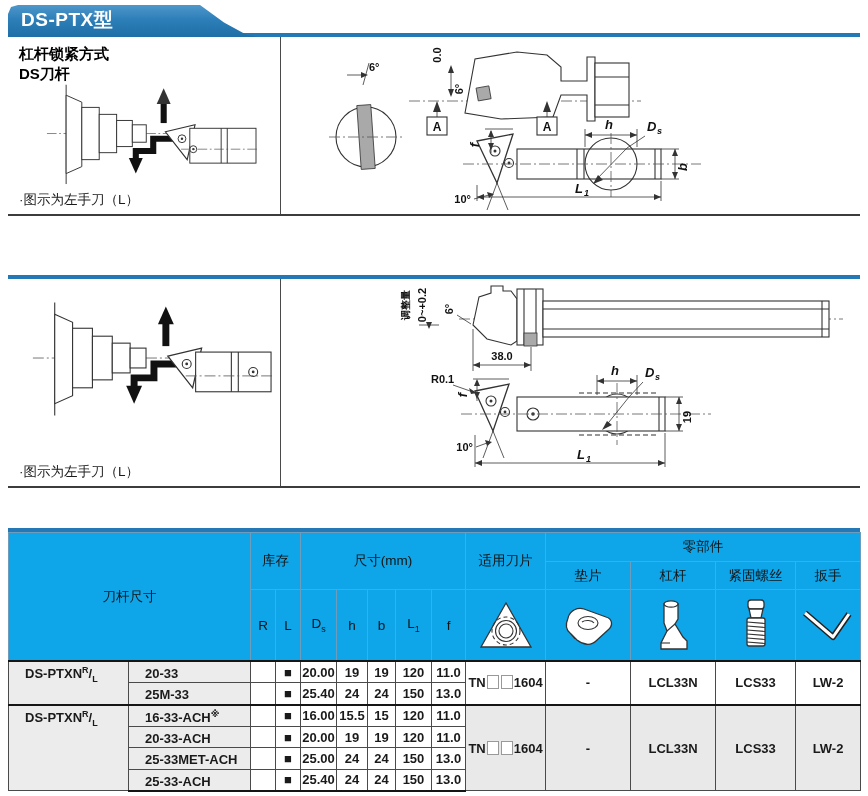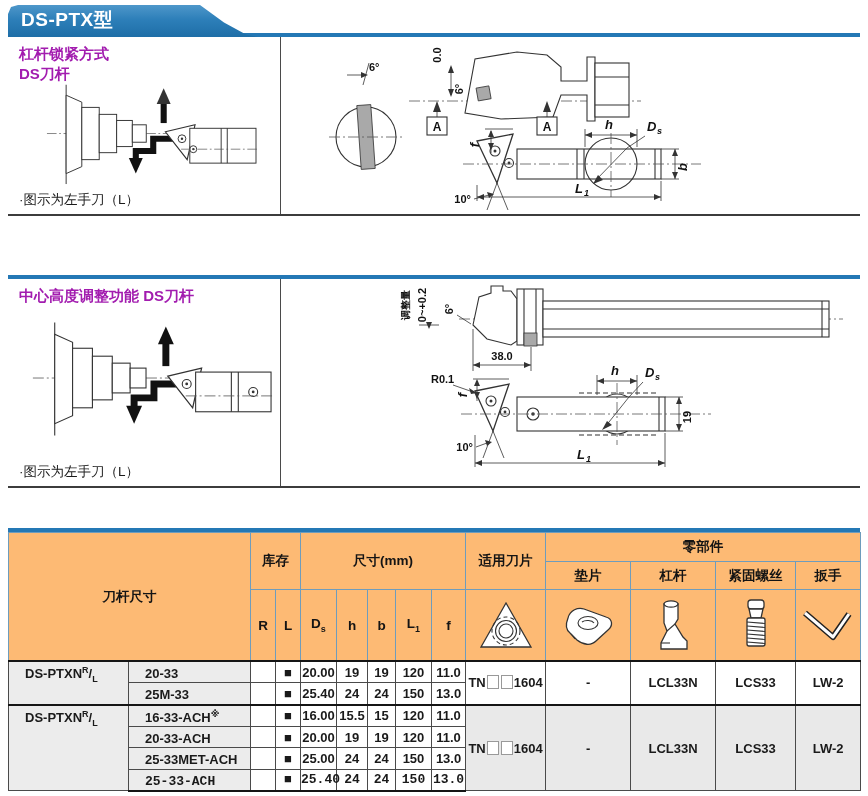--- a/index.html
+++ b/index.html
@@ -12,51 +12,51 @@
   .band{position:absolute;left:0;top:0;height:32px;box-sizing:border-box;
         background:linear-gradient(180deg,#4e97ca 0%,#2d7fb9 45%,#1e6ea7 100%);
         clip-path:polygon(0 100%,0 9px,3px 2px,10px 0,calc(100% - 58px) 0,calc(100% - 34px) 55%,calc(100% - 12px) 92%,100% 100%);
         display:flex;align-items:center;padding:0 70px 2px 13px;}
   .band-title{color:#fff;font-weight:bold;font-size:19px;letter-spacing:.5px;white-space:nowrap;}
 
   
   .sec-content{display:flex;border-bottom:2px solid #3c3c3c;box-sizing:border-box;}
   .left-panel{width:273px;border-right:1px solid #4a4a4a;display:flex;flex-direction:column;
               padding:7px 0 5px 11px;box-sizing:border-box;}
-  .subtitle{font-weight:bold;font-size:15px;color:#a21caf;line-height:1.3;}
+  .subtitle{font-weight:bold;font-size:15px;color:#000000;line-height:1.3;}
   .note{font-size:13.5px;margin-top:auto;}
   .right-panel{flex:1;position:relative;overflow:hidden;}
 
   svg .ln{fill:none;stroke:#333;stroke-width:1.1;}
   svg .lnf{fill:#fff;stroke:#333;stroke-width:1.1;}
   svg .lnf2{fill:#fff;stroke:#333;stroke-width:1.3;}
   svg .cl{fill:none;stroke:#555;stroke-width:.8;stroke-dasharray:11 3 2 3;}
   svg .dsh{fill:none;stroke:#333;stroke-width:1.2;stroke-dasharray:5 3;}
   svg .dim{fill:none;stroke:#333;stroke-width:.8;}
   svg .arr{fill:#333;stroke:none;}
   svg .gry{fill:#a9a9a9;stroke:#333;stroke-width:.8;}
   svg text{fill:#111;}
   svg .t-it{font:italic bold 13px "Liberation Sans",sans-serif;}
   svg .t-sub{font:italic bold 9px "Liberation Sans",sans-serif;}
   svg .t-n{font:bold 11px "Liberation Sans",sans-serif;}
   svg .t-a{font:bold 12px "Liberation Sans",sans-serif;}
 
   
   table.dims{border-collapse:collapse;table-layout:fixed;width:852px;}
-  .dims thead th{background:#fdba74;border:1px solid #6e9cbc;font-size:13.5px;font-weight:bold;
+  .dims thead th{background:#0ea5e9;border:1px solid #6e9cbc;font-size:13.5px;font-weight:normal;
                  color:#141414;padding:0;text-align:center;}
   .dims thead tr.h1 th{height:28px;}
   .dims thead tr.h2 th{height:27px;margin-top:24px;}
   .dims thead tr.h3 th{height:70px;}
   .dims tbody td{background:#fff;border:1px solid #4a4a4a;font-size:13px;font-weight:bold;
                  text-align:center;padding:0;height:18px;line-height:17px;white-space:nowrap;}
   .dims tbody td.model,.dims tbody td.suffix{background:#ececec;text-align:left;padding-left:16px;}
   .dims tbody td.model{vertical-align:top;}
   .dims tbody tr.group-start td{border-top:2.5px solid #151515;}
-  .dims tbody tr.last td{border-bottom:2px solid #151515;font-family:Liberation Mono, monospace;}
+  .dims tbody tr.last td{border-bottom:2px solid #151515;}
   .dims tbody td.shaded{background:#e9e9e9;}
   .dims sub{font-size:9px;}
   .mk{font-size:9px;vertical-align:super;}
   .msup{font-size:9px;vertical-align:super;}
   .msub{font-size:9px;vertical-align:sub;}
   .ibox{display:inline-block;width:10px;height:12px;border:1px solid #999;background:#fff;
         vertical-align:-2px;margin:0 1px;}
   .footnote{text-align:right;font-size:12.5px;font-weight:bold;padding:4px 2px 0 0;color:#111;}
   .icon-wrap{display:flex;align-items:center;justify-content:center;height:100%;}
 </style>
@@ -192,21 +192,20 @@
       </div>
     </div>
   </div>
 
   <div class="section" style="margin-top:31px;">
     <div class="band-row">
       <div class="band-underline"></div>
     </div>
     <div class="sec-content" style="height:209px;">
       <div class="left-panel">
-        <div class="subtitle">中心高度调整功能 DS刀杆</div>
         <svg width="258" height="132" viewBox="0 0 260 124" style="margin-top:10px;">
           <line class="cl" x1="14" y1="58" x2="162" y2="58"></line>
           <line class="ln" x1="36" y1="2" x2="36" y2="116"></line>
           <path class="lnf" d="M36,14 L54,22 L54,96 L36,104 Z"></path>
           <rect class="lnf" x="54" y="28" width="20" height="60"></rect>
           <rect class="lnf" x="74" y="36" width="20" height="44"></rect>
           <rect class="lnf" x="94" y="43" width="18" height="30"></rect>
           <rect class="lnf" x="112" y="48" width="16" height="20"></rect>
           <line x1="148" y1="46" x2="148" y2="22" stroke="#111" stroke-width="7"></line>
           <polygon points="140,24 156,24 148,6" fill="#111"></polygon>

